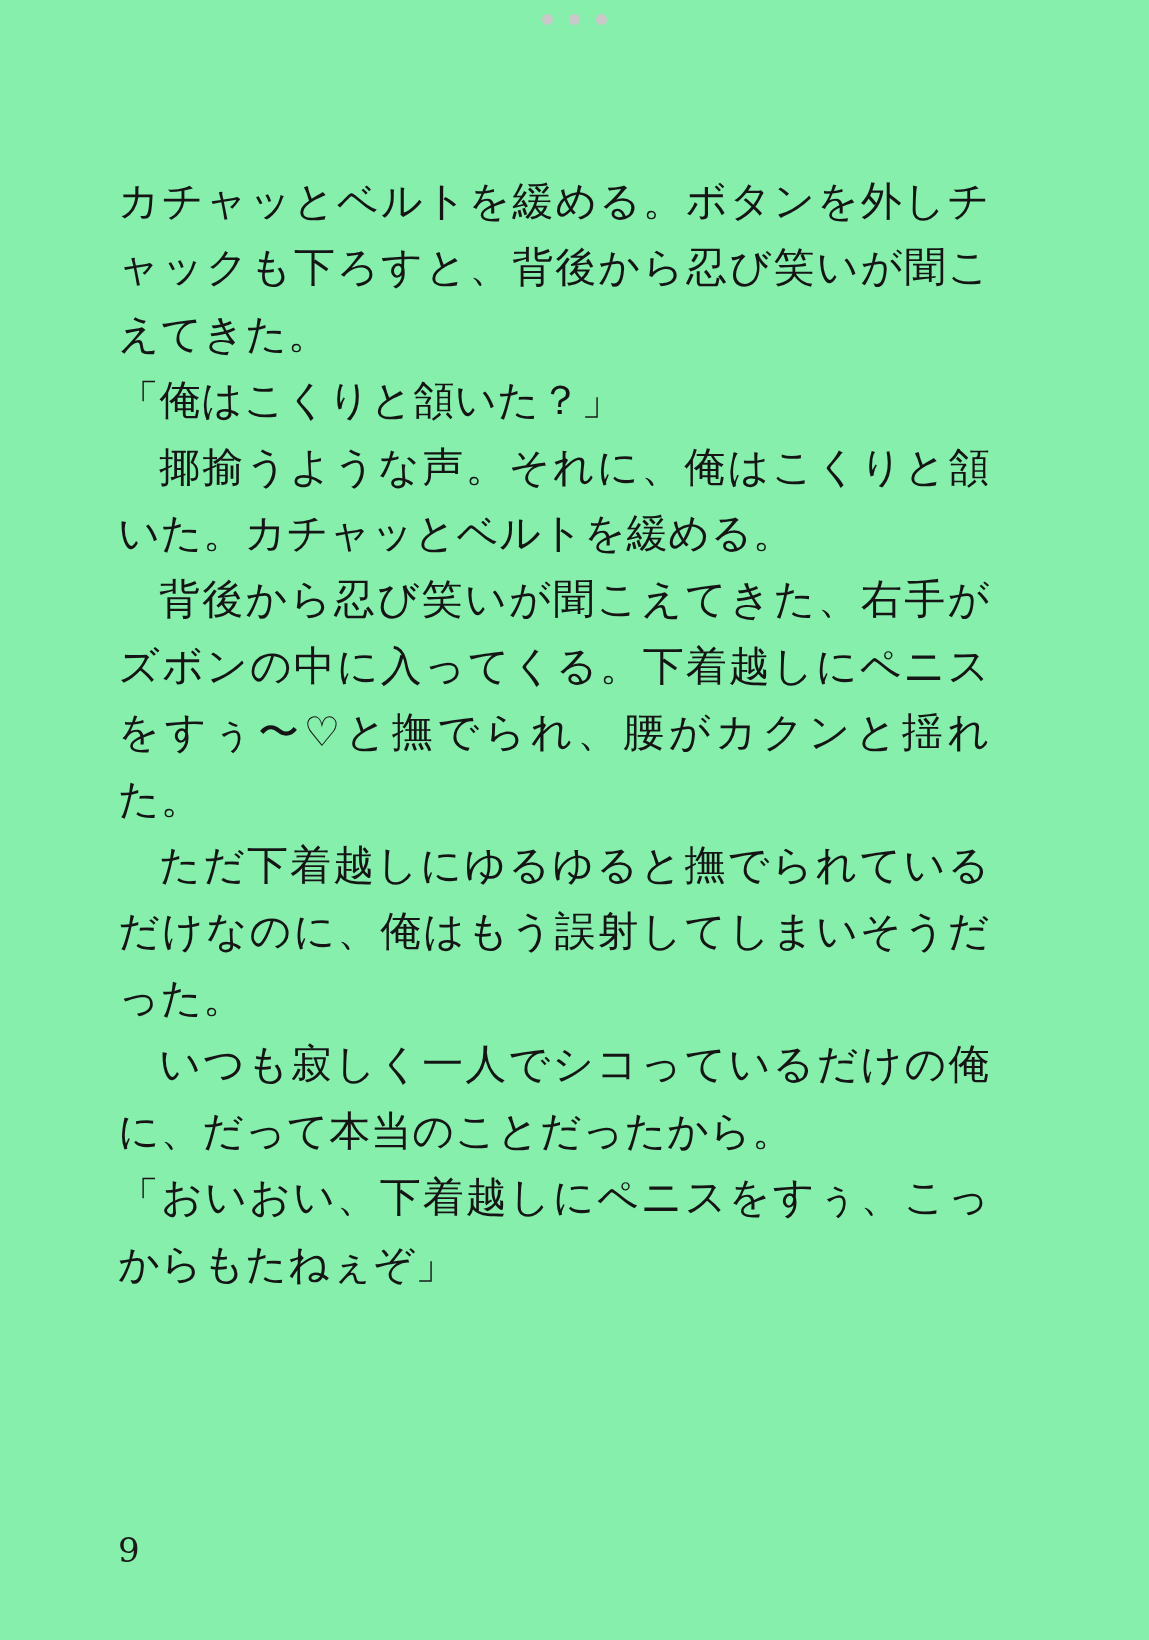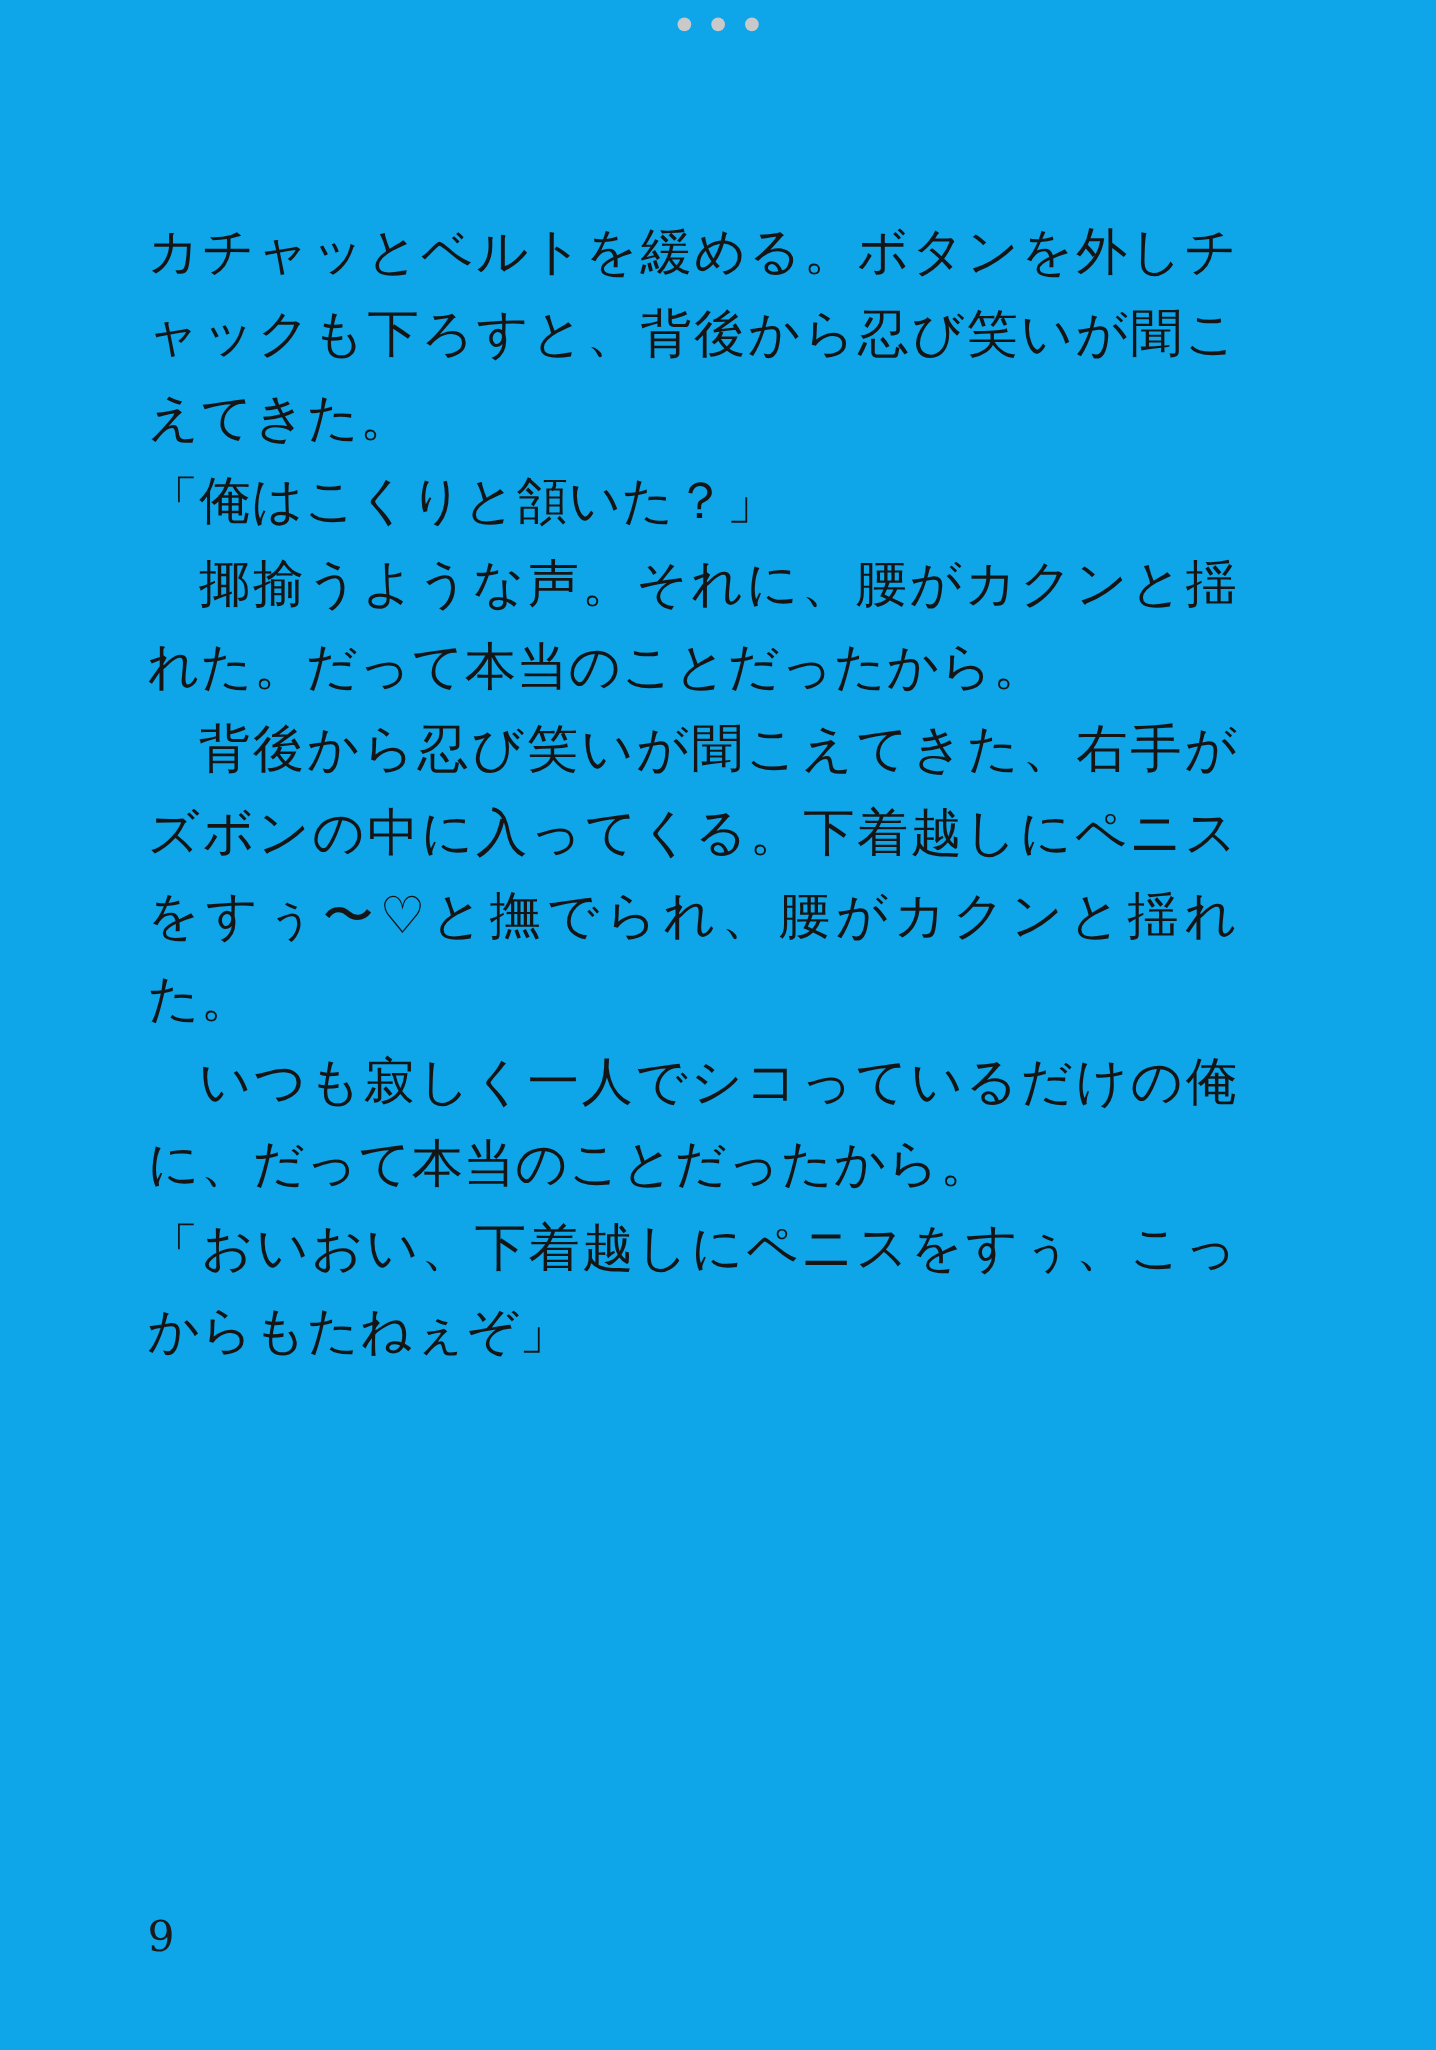--- a/index.html
+++ b/index.html
@@ -12,21 +12,21 @@
     height: 1640px;
     position: relative;
     font-family: "DejaVu Serif", "Liberation Serif", serif;
     color: #1a1a1a;
     overflow: hidden;
   }
 
   .page {
     position: absolute;
     inset: 0;
-    background: #0ea5e9;
+    background: #86efac;
   }
 
   
   .ornament {
     position: absolute;
     top: 14px;
     left: 0;
     width: 100%;
     display: flex;
     justify-content: center;
@@ -77,21 +77,22 @@
 
   <div class="ornament">
     <span class="dot"></span>
     <span class="dot"></span>
     <span class="dot"></span>
   </div>
 
   <div class="content">
     <p class="para">カチャッとベルトを緩める。ボタンを外しチャックも下ろすと、背後から忍び笑いが聞こえてきた。</p>
     <p class="para">「俺はこくりと頷いた？」</p>
-    <p class="para indent">揶揄うような声。それに、腰がカクンと揺れた。だって本当のことだったから。</p>
+    <p class="para indent">揶揄うような声。それに、俺はこくりと頷いた。カチャッとベルトを緩める。</p>
     <p class="para indent">背後から忍び笑いが聞こえてきた、右手がズボンの中に入ってくる。下着越しにペニスをすぅ〜♡と撫でられ、腰がカクンと揺れた。</p>
+    <p class="para indent">ただ下着越しにゆるゆると撫でられているだけなのに、俺はもう誤射してしまいそうだった。</p>
     <p class="para indent">いつも寂しく一人でシコっているだけの俺に、だって本当のことだったから。</p>
     <p class="para">「おいおい、下着越しにペニスをすぅ、こっからもたねぇぞ」</p>
   </div>
 
   <div class="page-number">9</div>
 
 </div>
 
 </body></html>

